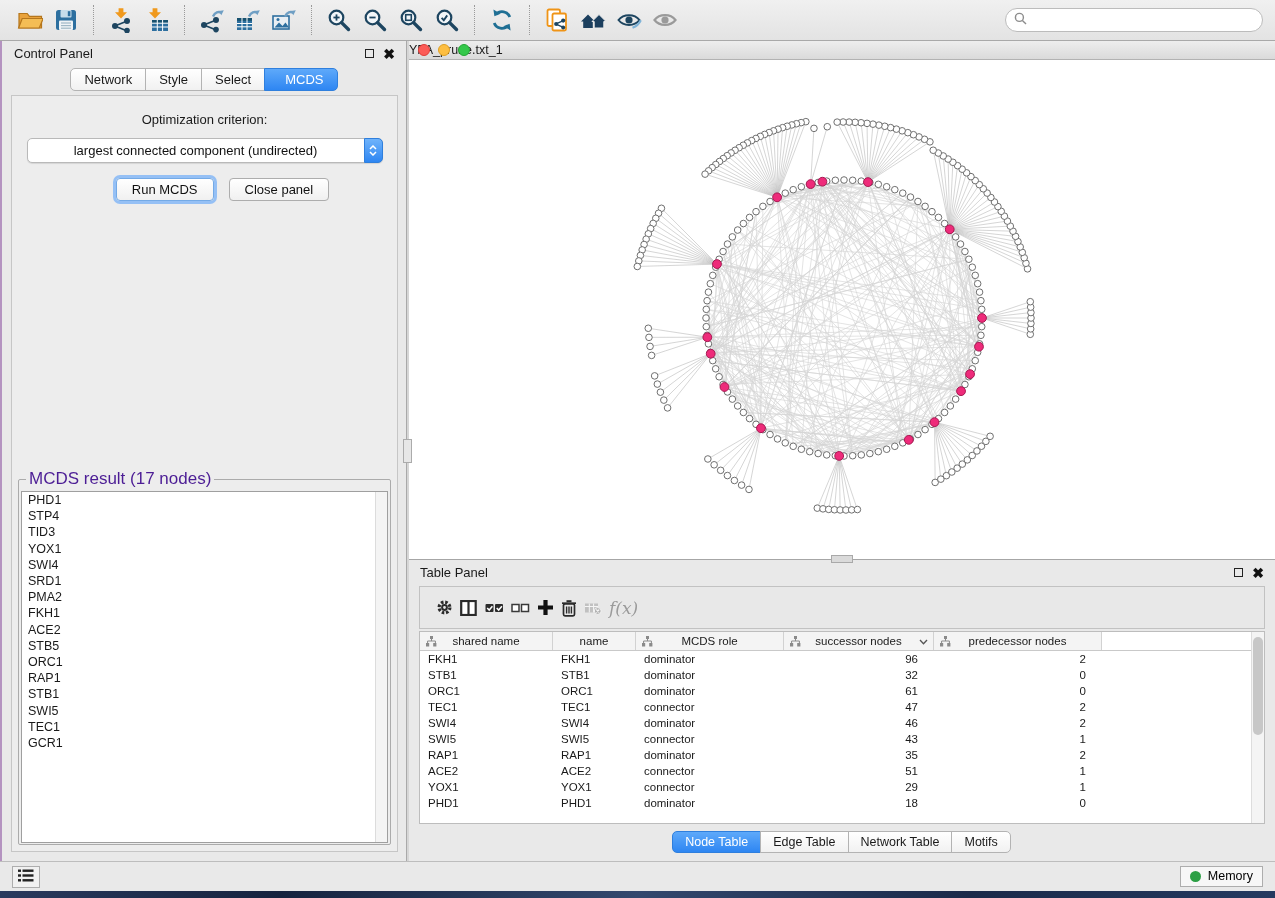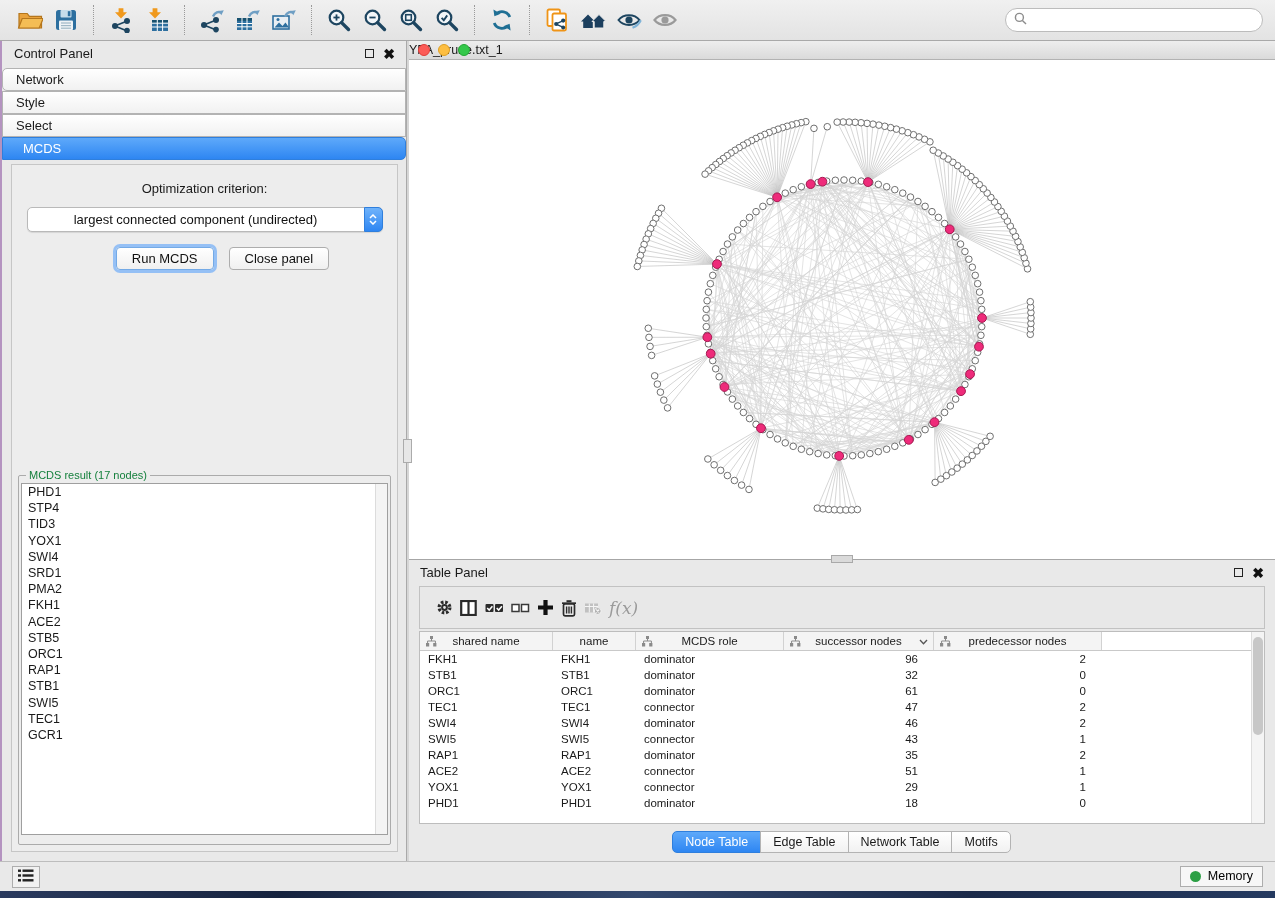--- a/index.html
+++ b/index.html
@@ -32,21 +32,21 @@
 
   
   .control-panel { width:406px; display:flex; flex-direction:column;
     background:#e9e9e9; padding-left:3px; }
   .panel-titlebar { height:25px; display:flex; align-items:center;
     padding:0 11px; font-size:13px; color:#1a1a1a; }
   .win-controls { margin-left:auto; display:flex; gap:9px; align-items:center; }
   .float-box { width:9px; height:9px; border:1.6px solid #222; display:inline-block; }
   .close-x { font-weight:bold; font-size:14px; color:#111; line-height:1; }
 
-  .seg-tabs { display:flex; justify-content:center; margin-top:2px; position:relative; z-index:2;flex-direction:column; }
+  .seg-tabs { display:flex; justify-content:center; margin-top:2px; position:relative; z-index:2; }
   .seg { border:1px solid #b3b3b3; background:linear-gradient(#ffffff,#f1f1f1);
     padding:3px 13px; font-size:13px; margin-left:-1px; color:#1a1a1a; cursor:pointer; }
   .seg:first-child { border-radius:5px 0 0 5px; }
   .seg:last-child  { border-radius:0 5px 5px 0;padding-left:20px; }
   .seg.active { background:linear-gradient(#5ea9fa,#2e86f2); color:#fff; border-color:#2f7fdd; }
 
   .cp-inner { flex:1; margin:4px 8px 9px; background:#ededed; border:1px solid #c6c6c6;
     display:flex; flex-direction:column; align-items:center; padding-top:16px; }
   .opt-label { font-size:13px; }
   .dropdown { margin-top:11px; width:356px; height:25px; background:#fff;
@@ -58,21 +58,21 @@
     border-radius:0 5px 5px 0; display:flex; flex-direction:column;
     align-items:center; justify-content:center; gap:1px; }
   .btn-row { display:flex; gap:15px; margin-top:15px; }
   .mac-btn { background:linear-gradient(#ffffff,#f0f0f0); border:1px solid #adadad;
     border-radius:4px; font-size:13px; padding:3px 15px; color:#111; cursor:pointer;
     font-family:"Liberation Sans",sans-serif; }
   .mac-btn.focused { box-shadow:0 0 0 3px rgba(77,155,252,.55); border-color:#74aae6;margin-left:36px; }
 
   .result-fieldset { margin:auto 6px 6px; width:calc(100% - 12px); height:376px;
     border:1px solid #ababab; border-radius:2px; padding:2px; background:transparent; }
-  .result-fieldset legend { font-size:11px; padding:0 3px; margin-left:5px; color:#15803d; }
+  .result-fieldset legend { font-size:17px; padding:0 3px; margin-left:5px; color:#4c1d95; }
   .listbox { width:100%; height:352px; background:#fff; border:1px solid #9f9f9f;
     position:relative; overflow:hidden; font-size:12.5px; }
   .listbox-item { padding:0 6px; line-height:16.2px; cursor:default; }
   .list-scroll { position:absolute; right:0; top:0; bottom:0; width:12px;
     background:#f4f4f4; border-left:1px solid #dcdcdc; }
 
   
   .vsplit { width:3px; background:#d6d6d6; border-left:1px solid #a9a9a9; position:relative; z-index:5; }
   .vsplit-handle { position:absolute; top:398px; left:-4px; width:9px; height:24px;
     background:#e7e7e7; border:1px solid #ababab; }

